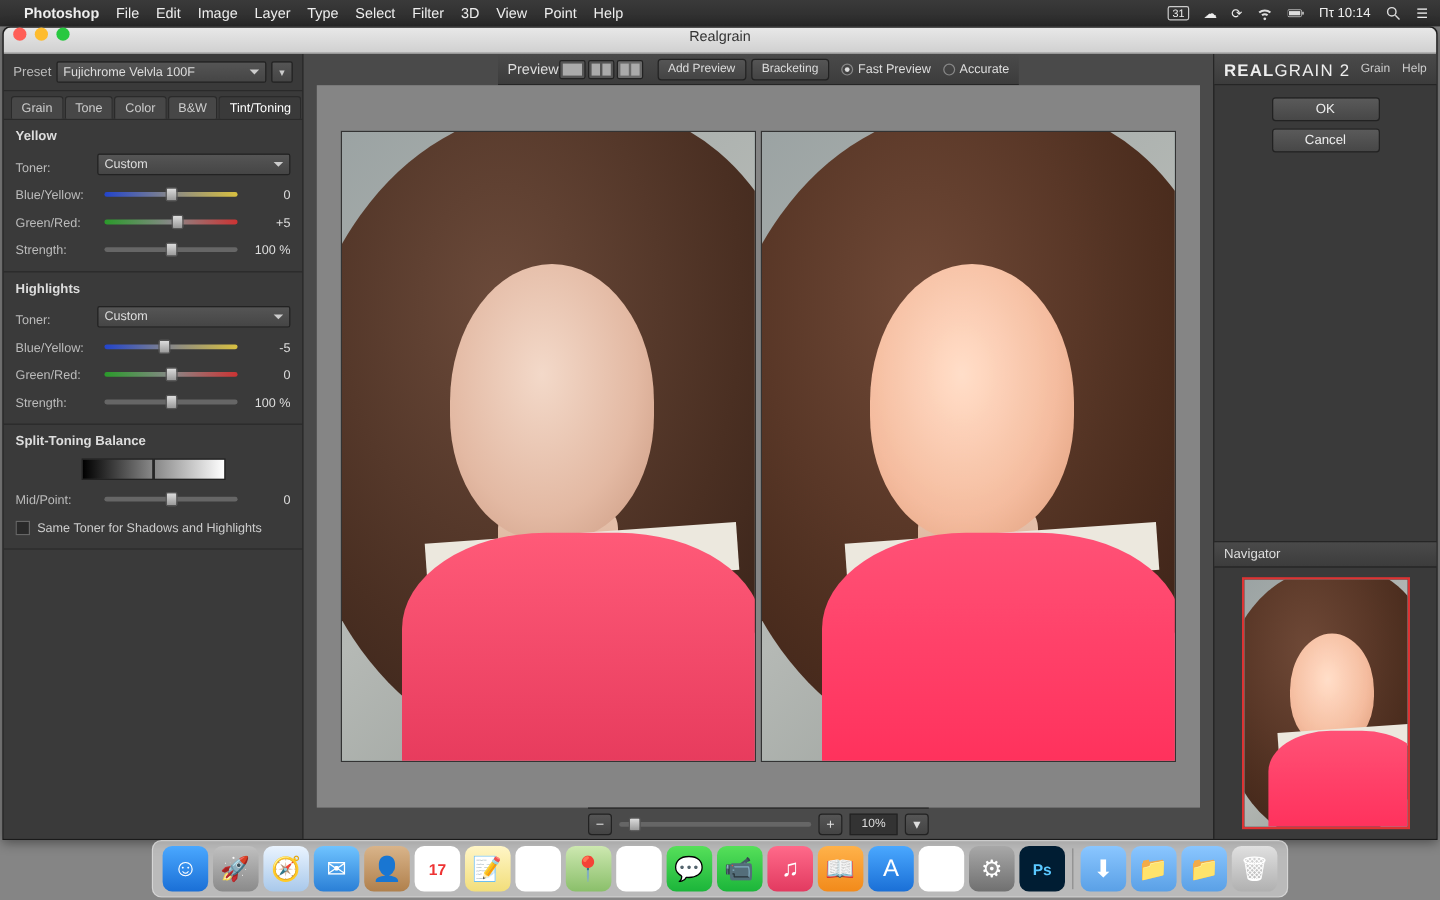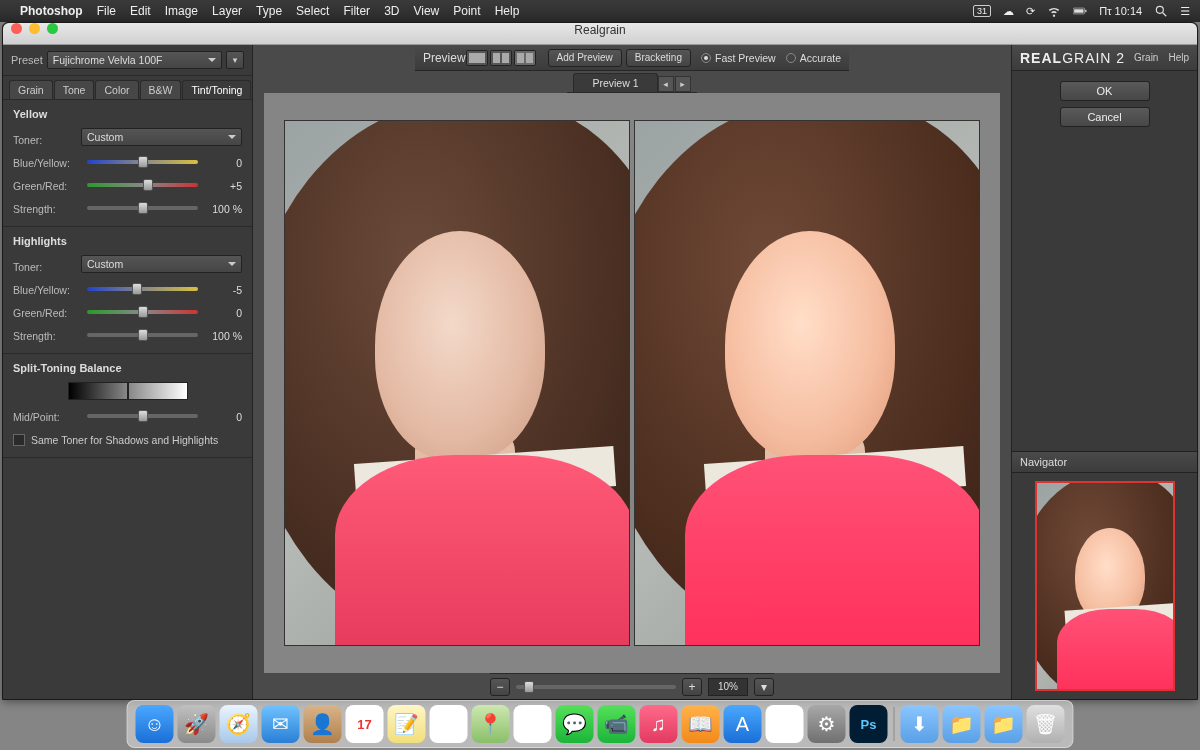--- a/index.html
+++ b/index.html
@@ -306,27 +306,20 @@
         <span class="hbtn">Bracketing</span>
         <span style="margin-left:10px;font-size:10.5px;display:flex;align-items:center;">
             <span class="radio on"></span>
             <span>Fast Preview</span>
           </span>
         <span style="margin-left:10px;font-size:10.5px;display:flex;align-items:center;">
             <span class="radio"></span>
             <span>Accurate</span>
           </span>
       </div>
-      <div class="prevtabs">
-        <div class="ptab">Preview 1</div>
-        <div class="ptab-arrow">
-          <div class="parrbtn">◂</div>
-          <div class="parrbtn">▸</div>
-        </div>
-      </div>
       <div class="previews">
         <div class="img">
           <div class="bg"></div>
             <div class="hair"></div>
             <div class="neck"></div>
             <div class="face"></div>
             <div class="strap"></div>
             <div class="dress"></div>
         </div>
         <div class="img after">

